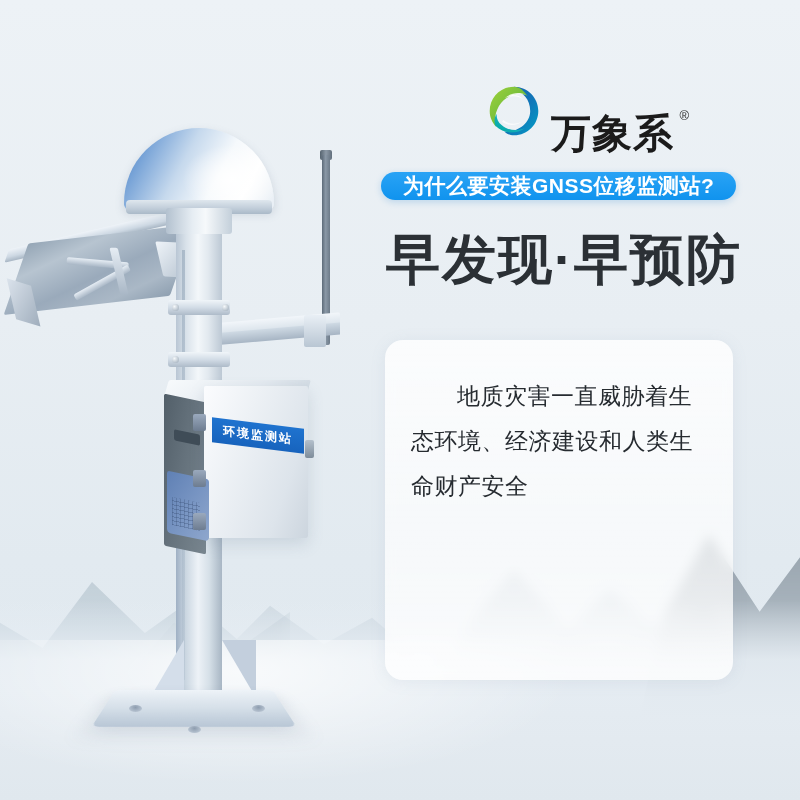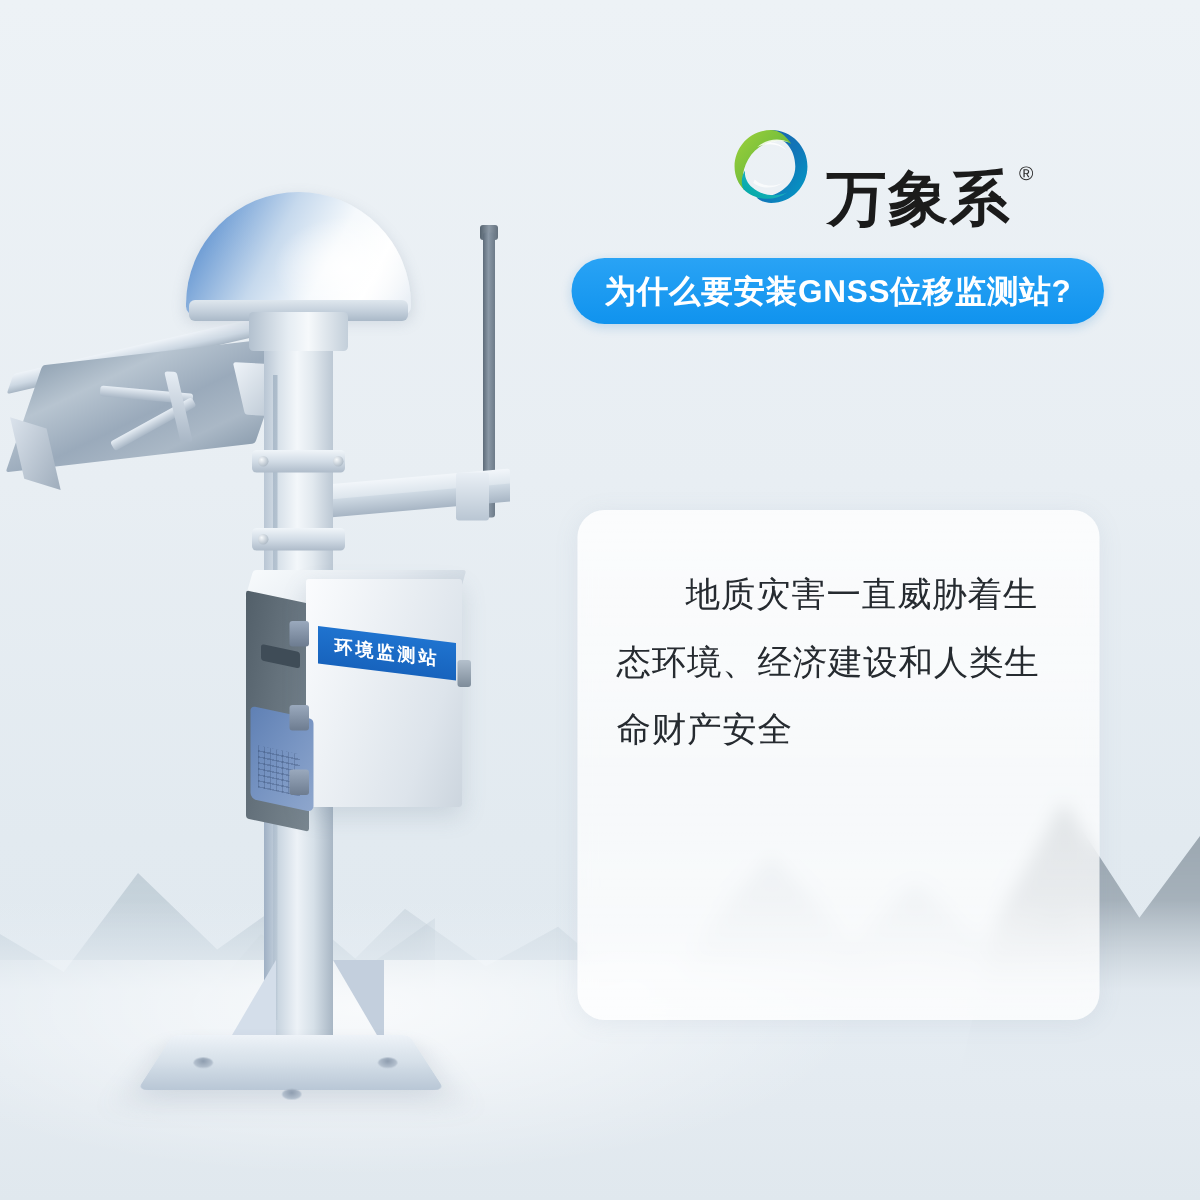--- a/index.html
+++ b/index.html
@@ -358,21 +358,21 @@
     position: absolute;
     right: -16px; top: -4px;
     font-size: 13px;
     font-weight: 400;
     color: #2a2a2a;
   }
 
   .badge {
     position: absolute;
     left: 381px; top: 172px;
-    height: 44px;
+    height: 28px;
     padding: 0 22px;
     background: linear-gradient(180deg, #29a3f5 0%, #1093ee 100%);
     border-radius: 22px;
     display: flex;
     align-items: center;
     box-shadow: 0 2px 7px rgba(20,120,200,.22);
   }
   .badge span {
     color: #ffffff;
     font-size: 21px;
@@ -509,18 +509,19 @@
     <div class="logo-text">
       <span>万象系</span>
       <sup class="logo-reg">®</sup>
     </div>
   </div>
 
   <div class="badge">
     <span>为什么要安装GNSS位移监测站?</span>
   </div>
 
+  <div class="headline">早发现·早预防</div>
 
   <div class="card">
     <p>地质灾害一直威胁着生态环境、经济建设和人类生命财产安全</p>
   </div>
 
 </div>
 
 </body></html>

